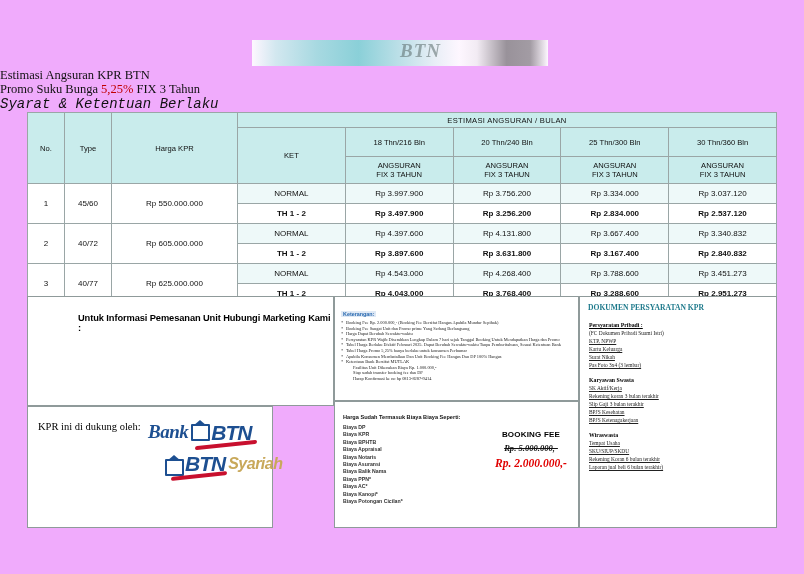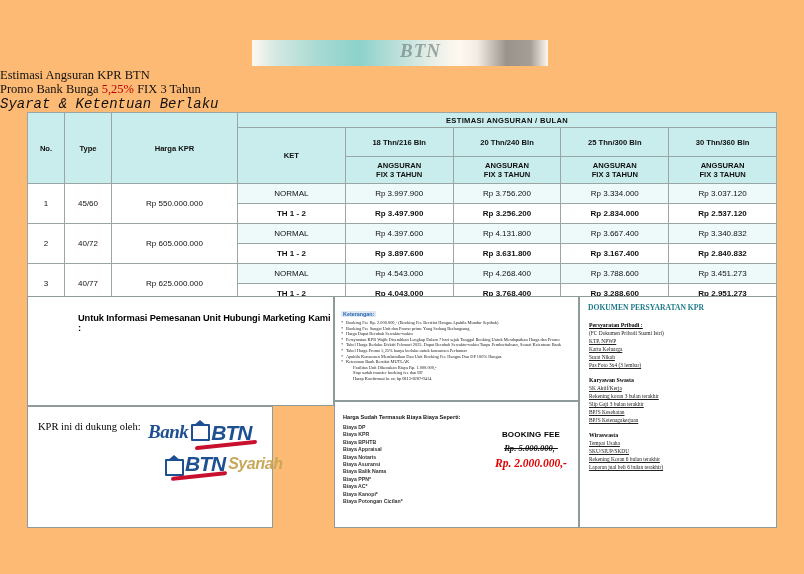--- a/index.html
+++ b/index.html
@@ -3,21 +3,21 @@
 <meta charset="utf-8">
 <style>
   html,body{margin:0;padding:0;}
   body{
     width:804px;height:574px;
     background:#ffffff;
     font-family:"Liberation Sans", sans-serif;
     color:#000;
     overflow:hidden;
   }
-  .page{position:relative;width:804px;height:574px;background:#fdba74;}
+  .page{position:relative;width:804px;height:574px;background:#f0abfc;}
 
   
   .banner{
     position:absolute;left:252px;top:40px;width:296px;height:26px;
     background:linear-gradient(90deg,#ffffff 0%,#cfeeee 8%,#9fdede 22%,#7fd4d4 36%,#bfe8e8 52%,#e8f6f6 62%,#ffffff 70%,#f2f2f2 76%,#8f8f8f 86%,#9a9a9a 94%,#ffffff 100%);
     opacity:.9;
   }
   .banner-word{
     position:absolute;left:400px;top:40px;
     font-family:"Liberation Serif",serif;font-style:italic;font-weight:bold;
@@ -29,21 +29,21 @@
   .t2 .rate{color:#c00000;}
   .t3{font-family:Liberation Mono, monospace;font-style:italic;font-size:14px;color:#111;line-height:14px;}
 
   
   .tbl{
     position:absolute;left:27px;top:112px;width:750px;
     border-collapse:collapse;table-layout:fixed;
   }
   .tbl td,.tbl th{
     border:1px solid #9aa6a6;
-    font-size:7.6px;font-weight:bold;text-align:center;
+    font-size:7.6px;font-weight:normal;text-align:center;
     padding:0;color:#101010;
     font-family:"Liberation Sans",sans-serif;
   }
   .hd{background:#c9ecec;}
   .hd-top{height:14px;font-size:8.2px;letter-spacing:.3px;}
   .hd-mid{height:28px;font-size:7.8px;}
   .hd-sub{height:26px;font-size:7.2px;line-height:9px;}
   .c-no{width:36px;}
   .c-type{width:46px;}
   .c-harga{width:125px;}
@@ -163,21 +163,21 @@
 </head>
 <body>
 
 <div class="page">
 
   <div class="banner"></div>
   <div class="banner-word">BTN</div>
 
   <div class="titles">
     <div class="t1">Estimasi Angsuran KPR BTN</div>
-    <div class="t2"><span>Promo Bank Bunga </span><span class="rate">5,25%</span><span> FIX 3 Tahun</span></div>
+    <div class="t2"><span>Promo Suku Bunga </span><span class="rate">5,25%</span><span> FIX 3 Tahun</span></div>
     <div class="t3">Syarat &amp; Ketentuan Berlaku</div>
   </div>
 
   <table class="tbl">
     <tbody id="tbl-body">
         <tr>
           <td class="hd c-no" rowspan="3">No.</td>
           <td class="hd c-type" rowspan="3">Type</td>
           <td class="hd c-harga" rowspan="3">Harga KPR</td>
           <td class="hd hd-top" colspan="5">ESTIMASI ANGSURAN / BULAN</td>

